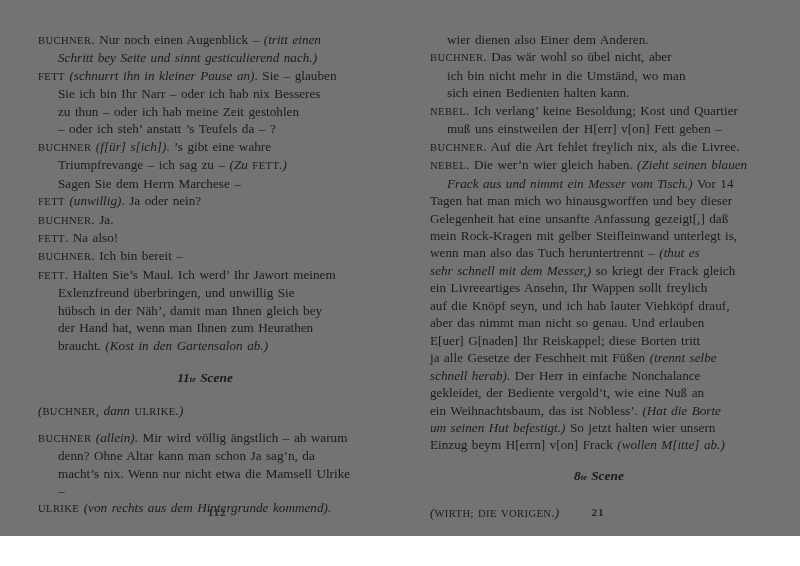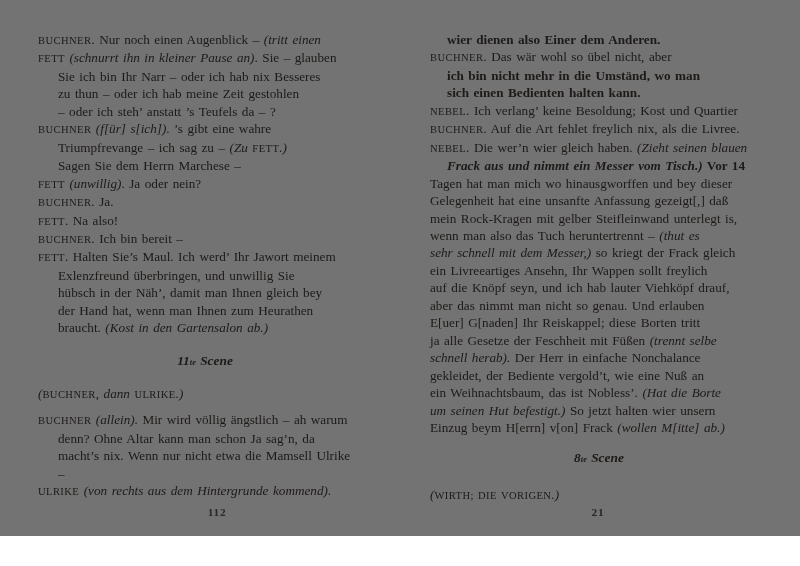--- a/index.html
+++ b/index.html
@@ -21,21 +21,21 @@
     top: 31px;
     font-size: 13.2px;
     line-height: 17.45px;
     word-spacing: 1.2px;
   }
   .page-text.left  { left: 38px;  width: 334px; }
   .page-text.right { left: 430px; width: 338px; }
 
   .line { white-space: nowrap; }
   .left  .ind1 { padding-left: 20px; }
-  .right .ind1 { padding-left: 17px; font-weight: bold; }
+  .right .ind1 { padding-left: 17px; }
 
   .seg-r  { font-style: normal; }
   .seg-i  { font-style: italic; }
   .seg-sc { font-size: 0.8em; letter-spacing: 0.04em; }
 
   .scene-heading {
     text-align: center;
     font-weight: bold;
     font-style: italic;
     line-height: 21px;
@@ -60,20 +60,21 @@
   }
   .page-number.left  { left: 52px;  width: 330px; }
   .page-number.right { left: 430px; width: 336px; }
 </style>
 </head>
 <body>
 
 <div class="spread">
   <div class="page-text left">
       <div class="line ind0"><span class="seg-sc">BUCHNER</span><span class="seg-r">. Nur noch einen Augenblick – </span><span class="seg-i">(tritt einen</span></div>
+      <div class="line ind1"><span class="seg-i">Schritt bey Seite und sinnt gesticulierend nach.)</span></div>
       <div class="line ind0"><span class="seg-sc">FETT</span><span class="seg-r"> </span><span class="seg-i">(schnurrt ihn in kleiner Pause an)</span><span class="seg-r">. Sie – glauben</span></div>
       <div class="line ind1"><span class="seg-r">Sie ich bin Ihr Narr – oder ich hab nix Besseres</span></div>
       <div class="line ind1"><span class="seg-r">zu thun – oder ich hab meine Zeit gestohlen</span></div>
       <div class="line ind1"><span class="seg-r">– oder ich steh’ anstatt ’s Teufels da – ?</span></div>
       <div class="line ind0"><span class="seg-sc">BUCHNER</span><span class="seg-r"> </span><span class="seg-i">(f[ür] s[ich])</span><span class="seg-r">. ’s gibt eine wahre</span></div>
       <div class="line ind1"><span class="seg-r">Triumpfrevange – ich sag zu – </span><span class="seg-i">(Zu </span><span class="seg-sc">FETT</span><span class="seg-i">.)</span></div>
       <div class="line ind1"><span class="seg-r">Sagen Sie dem Herrn Marchese –</span></div>
       <div class="line ind0"><span class="seg-sc">FETT</span><span class="seg-r"> </span><span class="seg-i">(unwillig)</span><span class="seg-r">. Ja oder nein?</span></div>
       <div class="line ind0"><span class="seg-sc">BUCHNER</span><span class="seg-r">. Ja.</span></div>
       <div class="line ind0"><span class="seg-sc">FETT</span><span class="seg-r">. Na also!</span></div>
@@ -93,20 +94,21 @@
       <div class="line ind1"><span class="seg-r">macht’s nix. Wenn nur nicht etwa die Mamsell Ulrike</span></div>
       <div class="line ind1"><span class="seg-r">–</span></div>
       <div class="line ind0"><span class="seg-sc">ULRIKE</span><span class="seg-r"> </span><span class="seg-i">(von rechts aus dem Hintergrunde kommend).</span></div>
     </div>
   <div class="page-text right">
       <div class="line ind1"><span class="seg-r">wier dienen also Einer dem Anderen.</span></div>
       <div class="line ind0"><span class="seg-sc">BUCHNER</span><span class="seg-r">. Das wär wohl so übel nicht, aber</span></div>
       <div class="line ind1"><span class="seg-r">ich bin nicht mehr in die Umständ, wo man</span></div>
       <div class="line ind1"><span class="seg-r">sich einen Bedienten halten kann.</span></div>
       <div class="line ind0"><span class="seg-sc">NEBEL</span><span class="seg-r">. Ich verlang’ keine Besoldung; Kost und Quartier</span></div>
+      <div class="line ind1"><span class="seg-r">muß uns einstweilen der H[err] v[on] Fett geben –</span></div>
       <div class="line ind0"><span class="seg-sc">BUCHNER</span><span class="seg-r">. Auf die Art fehlet freylich nix, als die Livree.</span></div>
       <div class="line ind0"><span class="seg-sc">NEBEL</span><span class="seg-r">. Die wer’n wier gleich haben. </span><span class="seg-i">(Zieht seinen blauen</span></div>
       <div class="line ind1"><span class="seg-i">Frack aus und nimmt ein Messer vom Tisch.)</span><span class="seg-r"> Vor 14</span></div>
       <div class="line ind0"><span class="seg-r">Tagen hat man mich wo hinausgworffen und bey dieser</span></div>
       <div class="line ind0"><span class="seg-r">Gelegenheit hat eine unsanfte Anfassung gezeigt[,] daß</span></div>
       <div class="line ind0"><span class="seg-r">mein Rock-Kragen mit gelber Steifleinwand unterlegt is,</span></div>
       <div class="line ind0"><span class="seg-r">wenn man also das Tuch heruntertrennt – </span><span class="seg-i">(thut es</span></div>
       <div class="line ind0"><span class="seg-i">sehr schnell mit dem Messer,)</span><span class="seg-r"> so kriegt der Frack gleich</span></div>
       <div class="line ind0"><span class="seg-r">ein Livreeartiges Ansehn, Ihr Wappen sollt freylich</span></div>
       <div class="line ind0"><span class="seg-r">auf die Knöpf seyn, und ich hab lauter Viehköpf drauf,</span></div>

